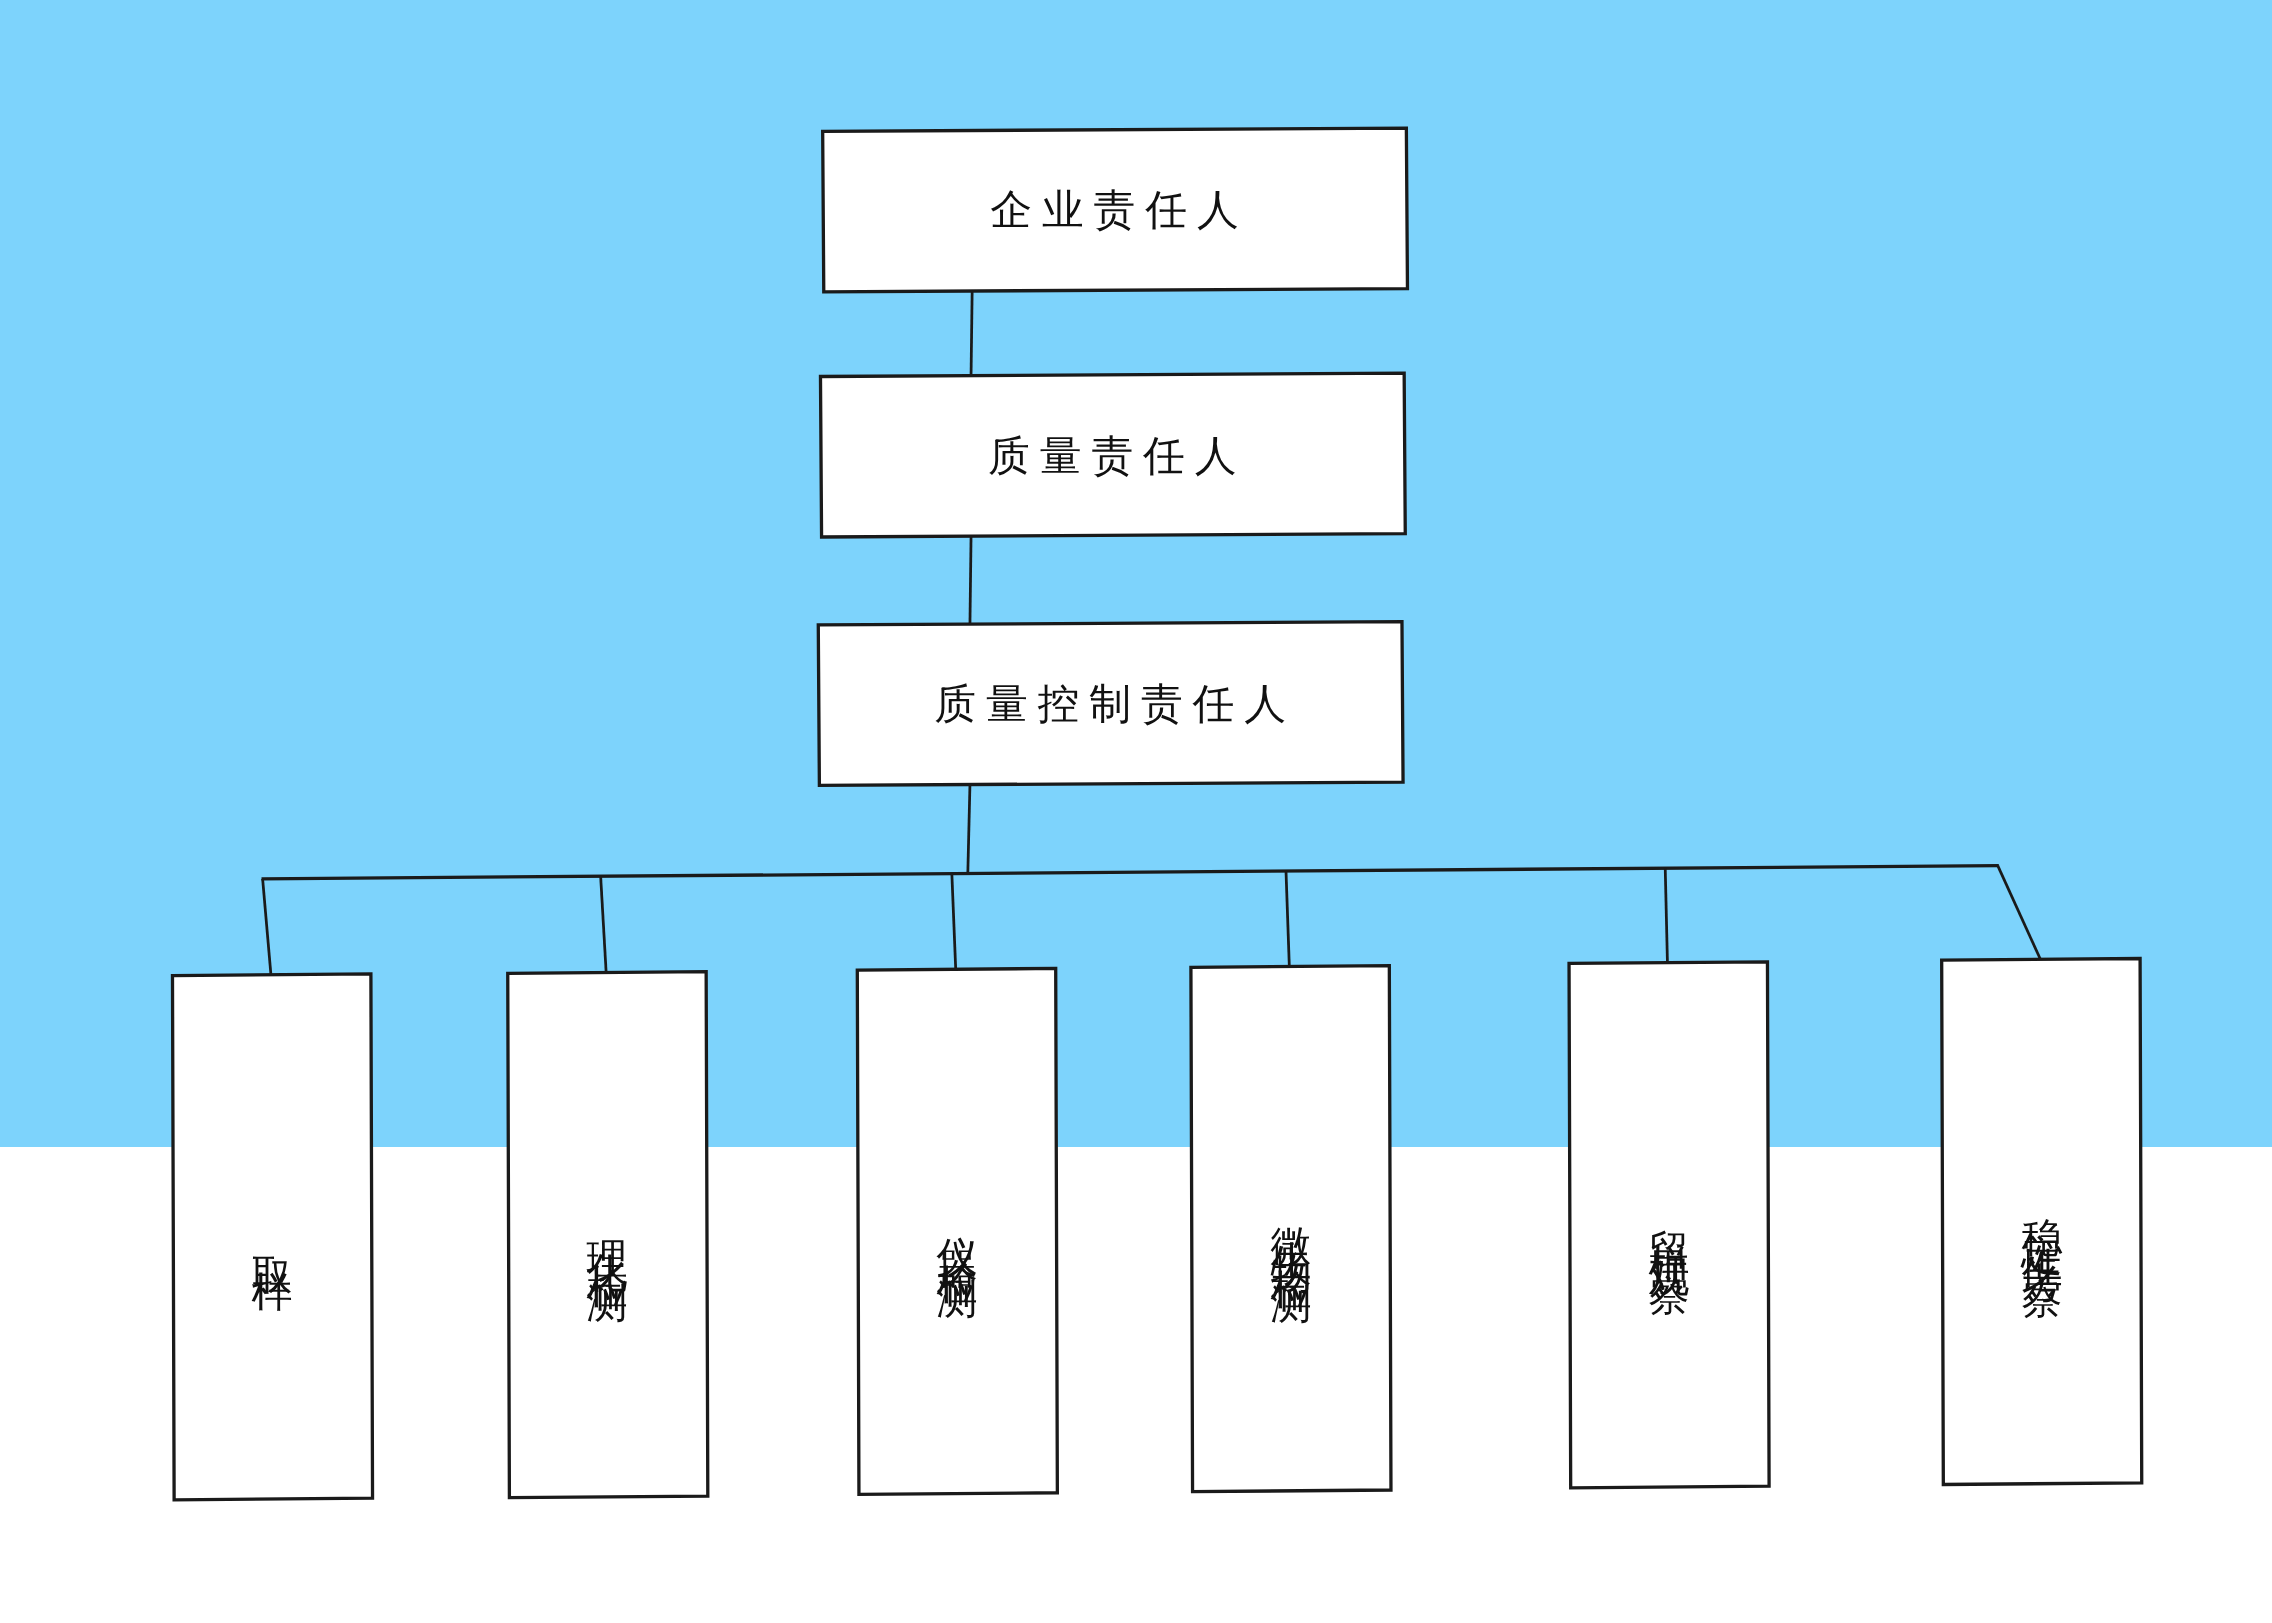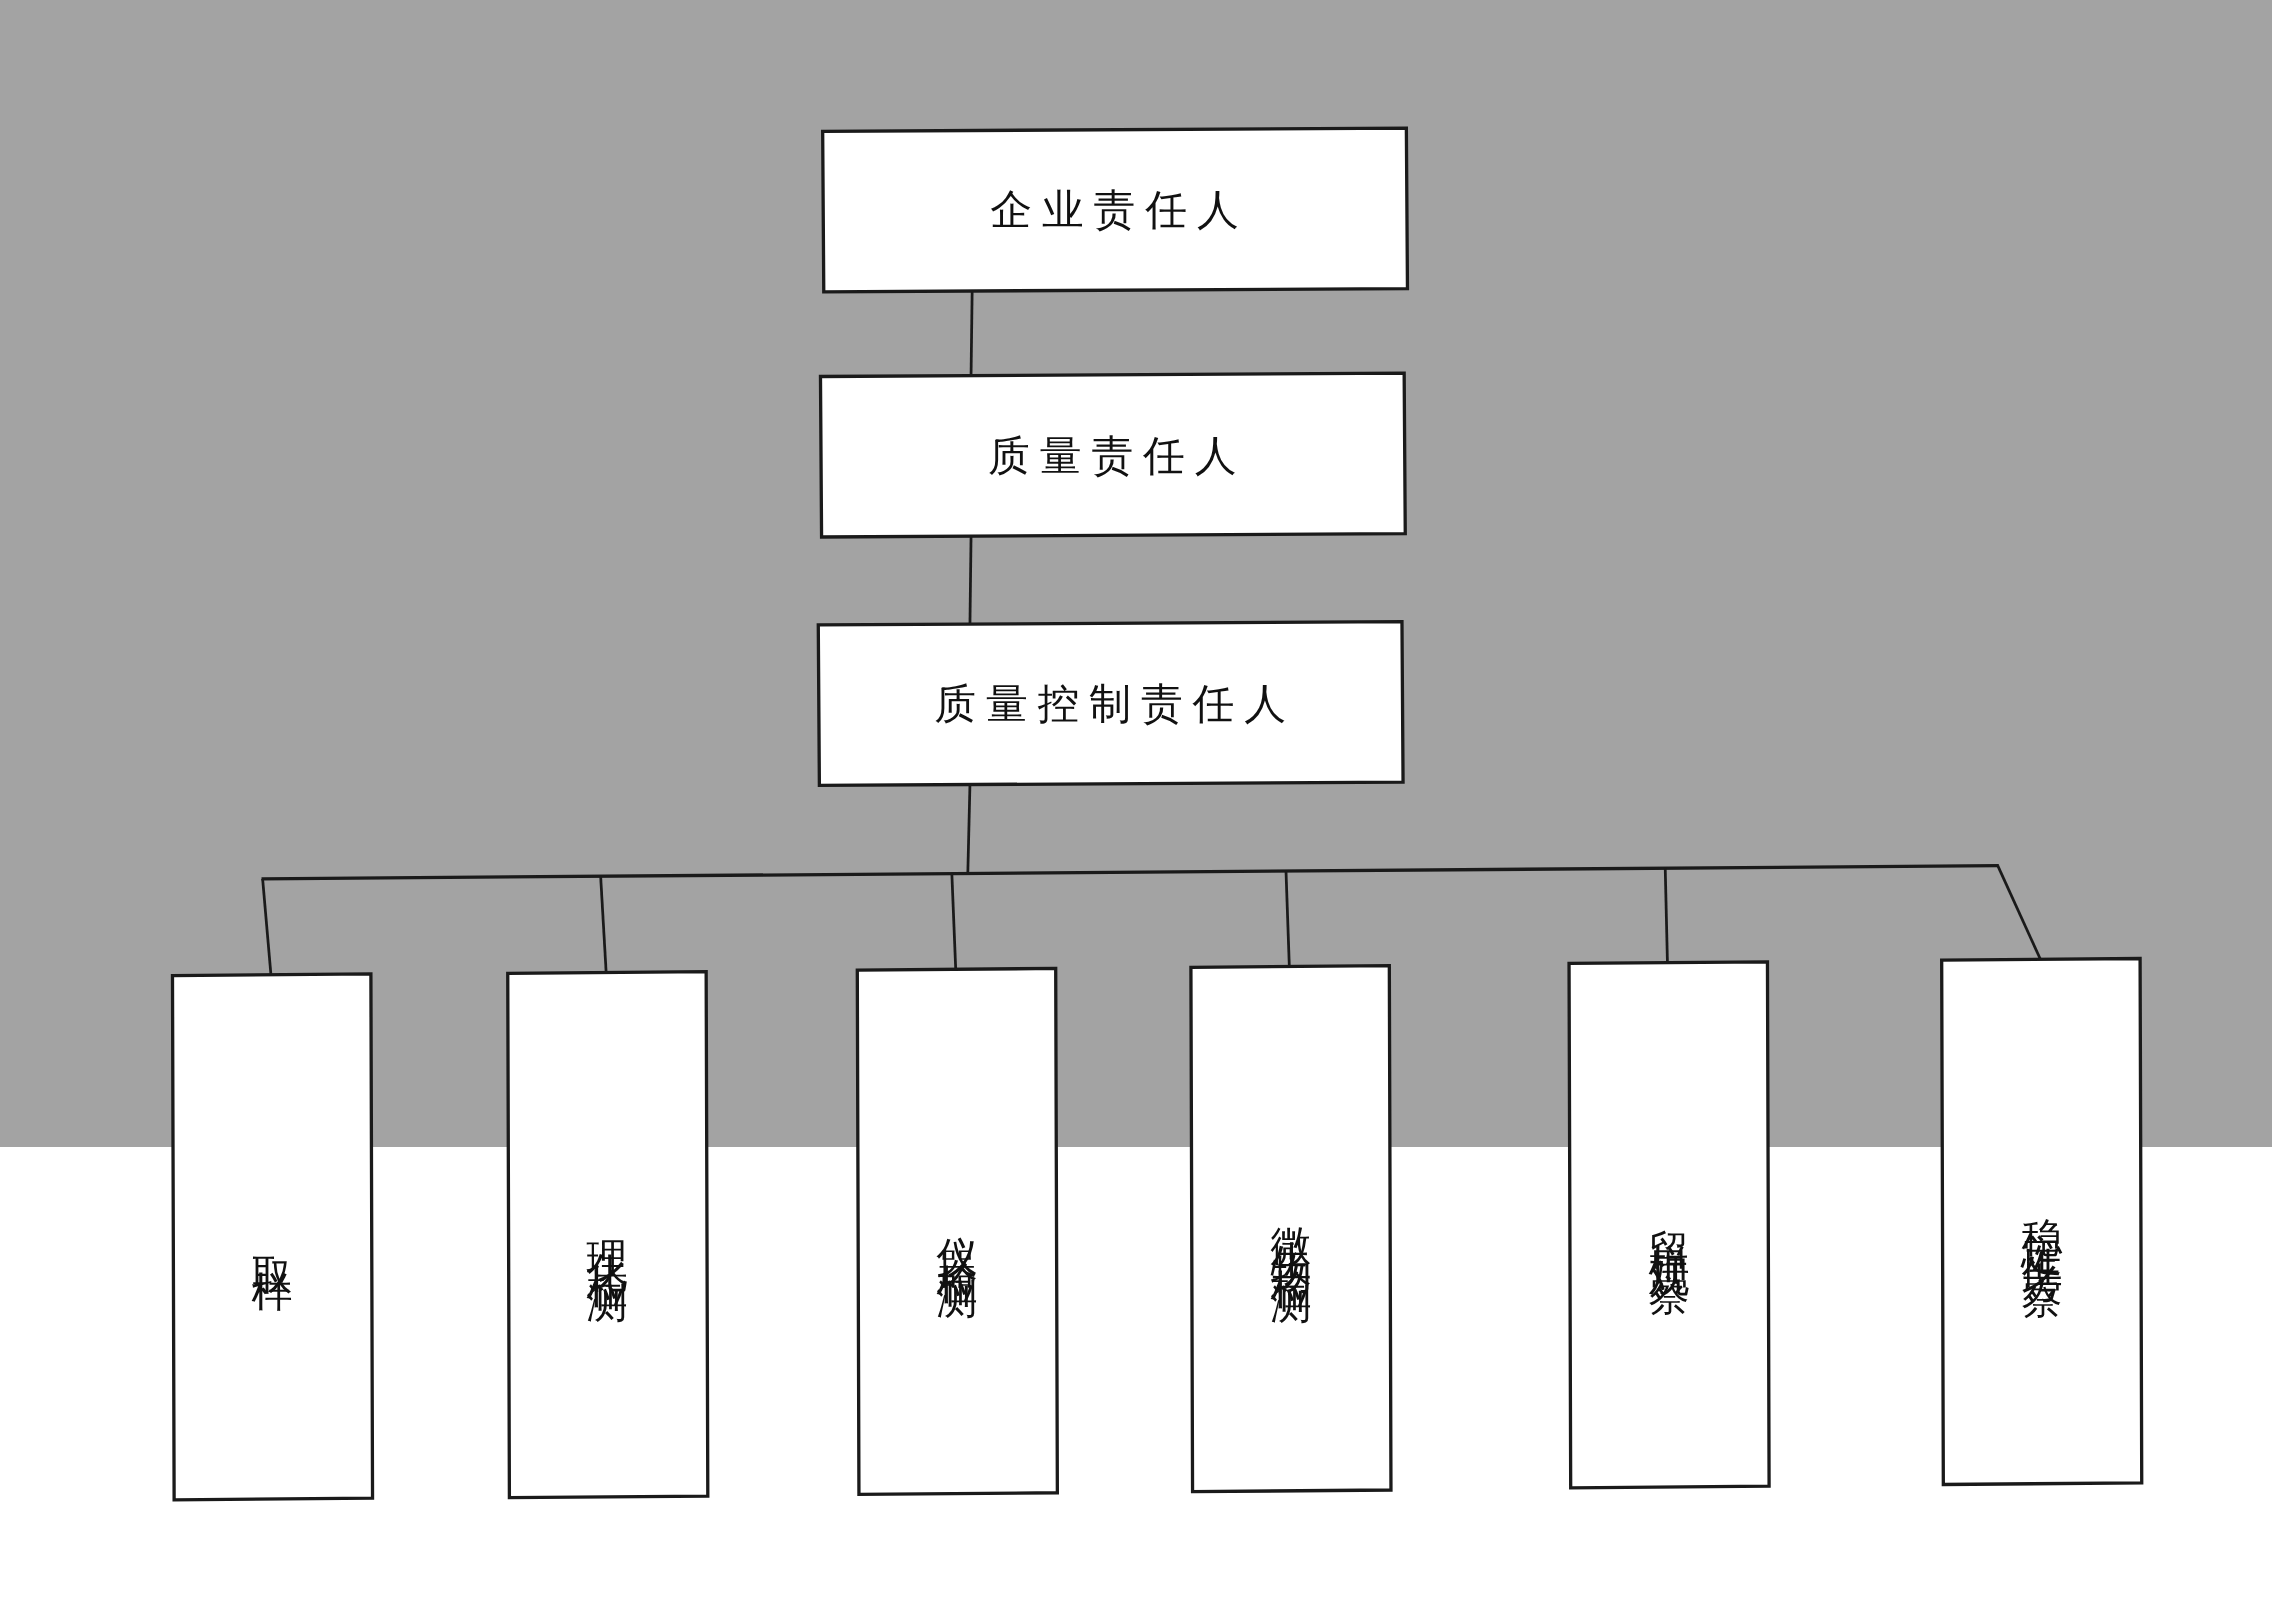--- a/index.html
+++ b/index.html
@@ -11,21 +11,21 @@
   body {
     width: 2273px;
     height: 1623px;
     overflow: hidden;
     font-family: "DejaVu Serif", "Liberation Serif", serif;
   }
   #chart-root {
     position: relative;
     width: 2273px;
     height: 1147px;
-    background: #a3a3a3;
+    background: #7dd3fc;
   }
   svg#org-svg {
     position: absolute;
     left: 0;
     top: 0;
     width: 2273px;
     height: 1623px;
     display: block;
   }
   .node-box {

